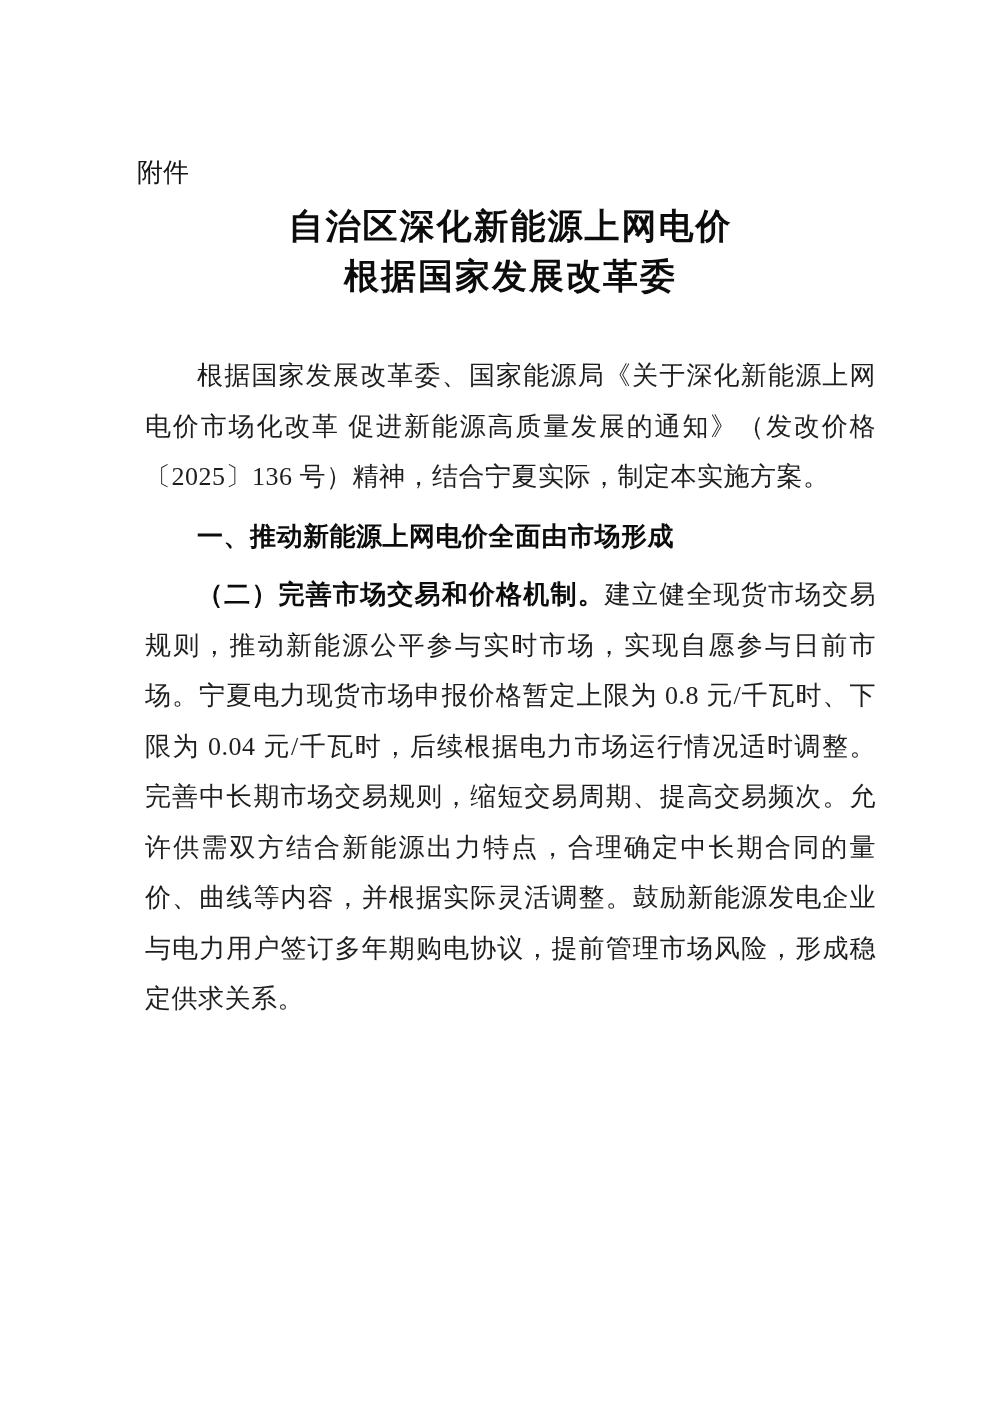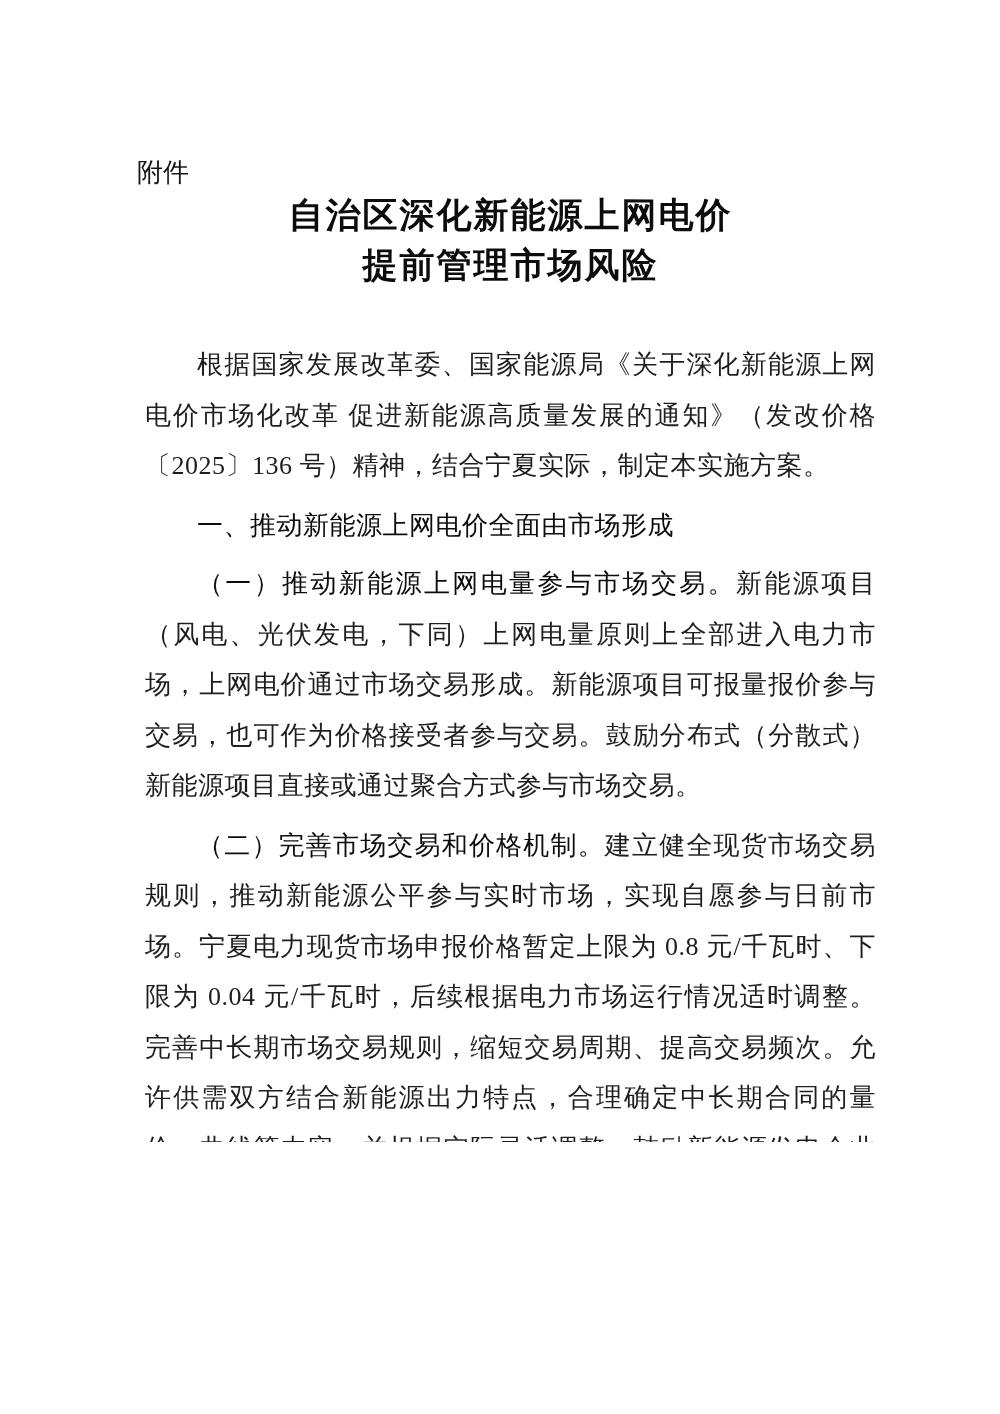--- a/index.html
+++ b/index.html
@@ -22,21 +22,21 @@
     top: 155px;
     width: 747px;
   }
   .attachment {
     font-family: "Liberation Sans", "DejaVu Sans", sans-serif;
     font-size: 26px;
     line-height: 34px;
     color: #151515;
   }
   .doc-title {
-    margin-top: 1px;
+    margin-top: 12px;
     text-align: center;
     font-family: "Liberation Sans", "DejaVu Sans", sans-serif;
     font-weight: 700;
     font-size: 35px;
     line-height: 50px;
     letter-spacing: 2px;
     color: #0c0c0c;
   }
   .doc-body {
     margin-top: 50px;
@@ -46,43 +46,42 @@
     font-size: 26px;
     line-height: 50.5px;
     letter-spacing: 0.5px;
     text-align: justify;
     text-indent: 2em;
     color: #1e1e1e;
   }
   .heading,
   .lead {
     font-family: "Liberation Sans", "DejaVu Sans", sans-serif;
-    font-weight: 400;
+    font-weight: 700;
     color: #0c0c0c;
   }
 </style>
 </head>
 <body>
 
 <div class="page">
   <div class="content">
 
     <div class="attachment">附件</div>
 
     <div class="doc-title">
       <div>自治区深化新能源上网电价</div>
-      <div>提前管理市场风险</div>
+      <div>根据国家发展改革委</div>
     </div>
 
     <div class="doc-body">
 
       <p class="para">根据国家发展改革委、国家能源局《关于深化新能源上网电价市场化改革 促进新能源高质量发展的通知》（发改价格〔2025〕136 号）精神，结合宁夏实际，制定本实施方案。</p>
 
       <p class="para heading">一、推动新能源上网电价全面由市场形成</p>
 
-      <p class="para"><span class="lead">（一）推动新能源上网电量参与市场交易。</span><span>新能源项目（风电、光伏发电，下同）上网电量原则上全部进入电力市场，上网电价通过市场交易形成。新能源项目可报量报价参与交易，也可作为价格接受者参与交易。鼓励分布式（分散式）新能源项目直接或通过聚合方式参与市场交易。</span></p>
 
       <p class="para"><span class="lead">（二）完善市场交易和价格机制。</span><span>建立健全现货市场交易规则，推动新能源公平参与实时市场，实现自愿参与日前市场。宁夏电力现货市场申报价格暂定上限为 0.8 元/千瓦时、下限为 0.04 元/千瓦时，后续根据电力市场运行情况适时调整。完善中长期市场交易规则，缩短交易周期、提高交易频次。允许供需双方结合新能源出力特点，合理确定中长期合同的量价、曲线等内容，并根据实际灵活调整。鼓励新能源发电企业与电力用户签订多年期购电协议，提前管理市场风险，形成稳定供求关系。</span></p>
 
 
     </div>
   </div>
 </div>
 
 </body></html>

